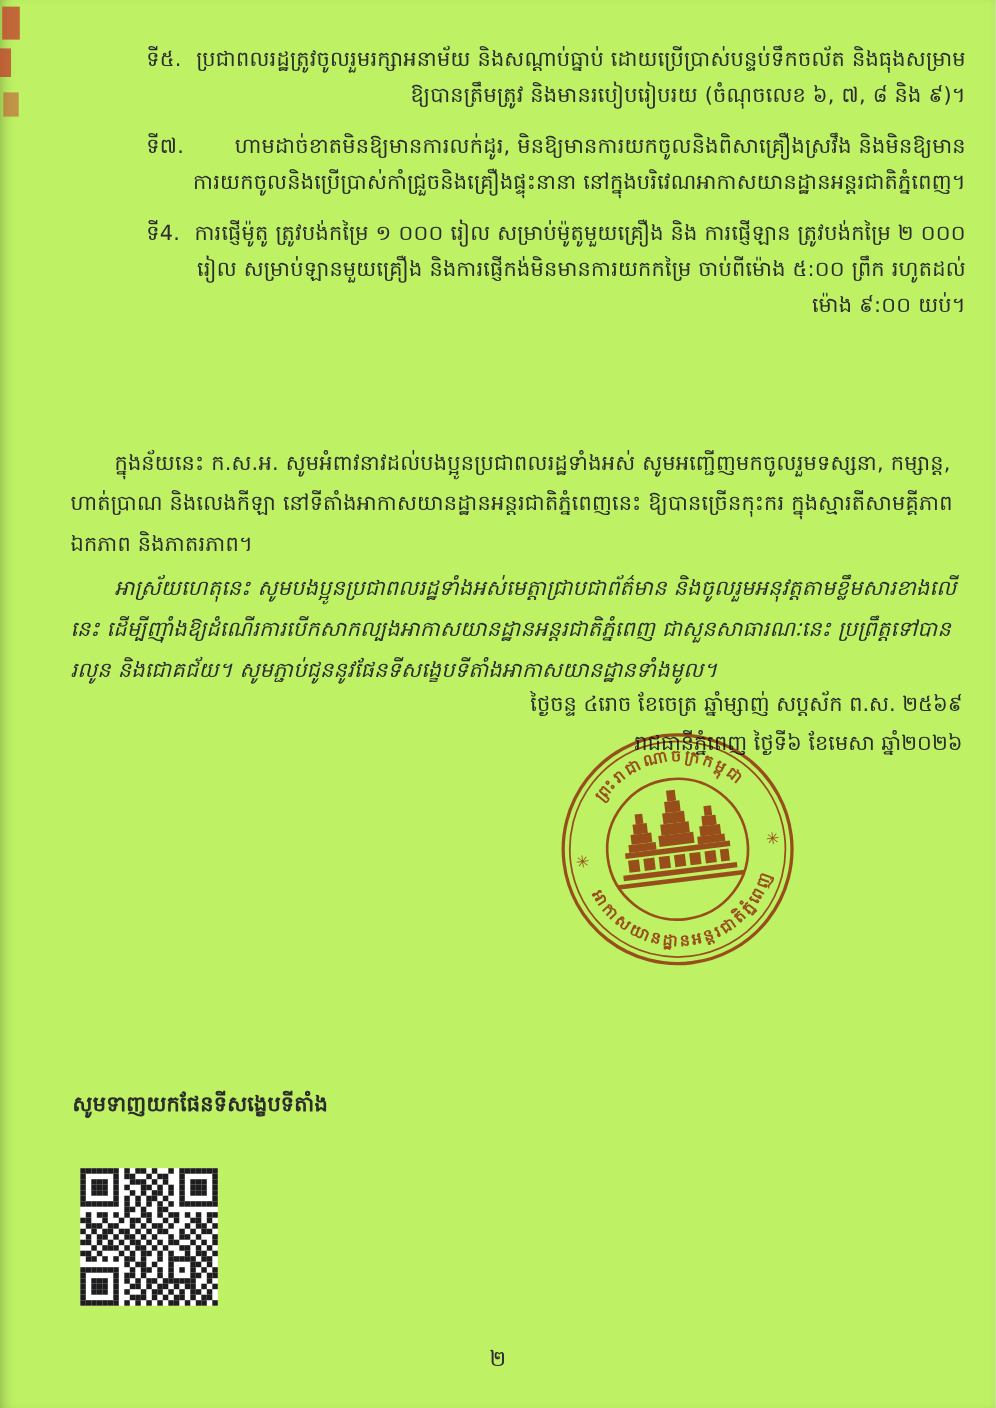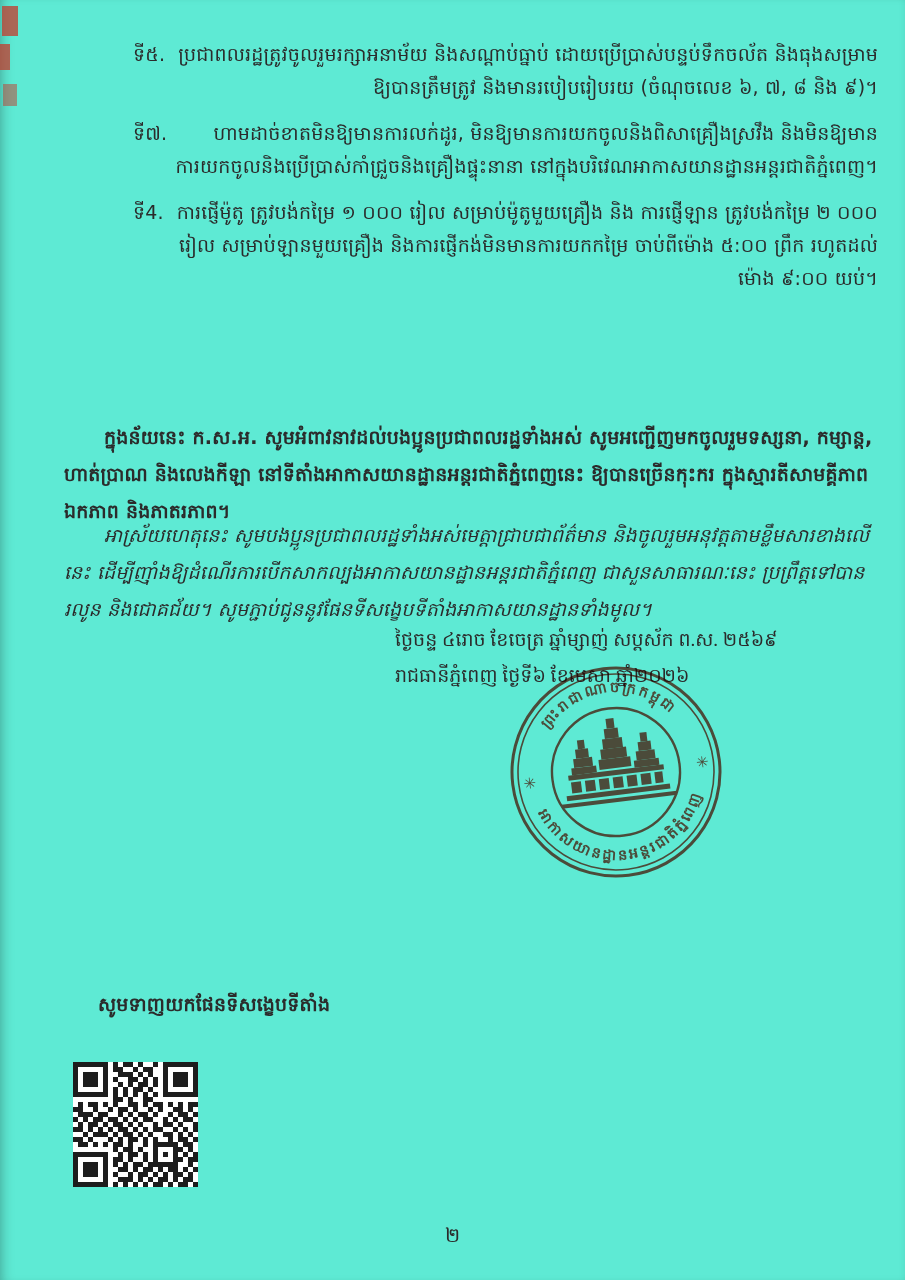--- a/index.html
+++ b/index.html
@@ -1,50 +1,50 @@
 <!DOCTYPE html>
 <html style="--stamp-red: #c43a2b;"><head>
 <meta charset="utf-8">
 <style>
   html,body{margin:0;padding:0;background:#d8d8d4;}
   .page{
     position:relative;
     width:905px;height:1280px;
     margin:0 auto;
-    background:#5eead4;
+    background:#bef264;
     overflow:hidden;
     font-family:"DejaVu Sans",sans-serif;
     color:#2b2b2b;
     box-shadow:inset 10px 0 14px -10px rgba(0,0,0,.35), inset -4px 0 8px -6px rgba(0,0,0,.12);
   }
   
   .scan-edge{position:absolute;left:0;top:0;width:26px;height:140px;}
   .scan-edge i{position:absolute;background:var(--stamp-red,#c43a2b);opacity:.75;display:block;}
   .scan-edge i:nth-child(1){left:2px;top:6px;width:16px;height:30px;}
   .scan-edge i:nth-child(2){left:0;top:44px;width:10px;height:26px;}
   .scan-edge i:nth-child(3){left:3px;top:84px;width:14px;height:22px;opacity:.5;}
 
   .doc-list{position:absolute;left:133px;top:38px;width:745px;}
   .li{display:flex;margin-bottom:13px;font-size:19px;line-height:33px;letter-spacing:.2px;}
   .li-num{flex:0 0 36px;white-space:nowrap;}
   .li-text{flex:1;text-align:right;}
 
   .para{position:absolute;left:64px;width:814px;font-size:19px;line-height:37px;text-indent:40px;letter-spacing:.2px;}
-  .para1{top:400px;font-weight:bold;}
+  .para1{top:384px;}
   .para2{top:498px;font-style:italic;}
 
-  .date-block{position:absolute;left:395px;top:622px;width:480px;text-align:left;font-size:19px;line-height:36px;z-index:2;font-family:Liberation Serif, serif;}
+  .date-block{position:absolute;left:395px;top:622px;width:480px;text-align:right;font-size:19px;line-height:36px;z-index:2;}
 
   .stamp-wrap{position:absolute;left:506px;top:662px;width:220px;height:220px;z-index:3;
     transform:rotate(-7deg);opacity:.88;mix-blend-mode:multiply;}
   .stamp-wrap svg{width:100%;height:100%;color:var(--stamp-red,#c43a2b);}
   .stamp-arc-text{font-size:14.5px;font-weight:bold;letter-spacing:2.5px;fill:currentColor;}
   .stamp-star{font-size:15px;fill:currentColor;}
 
-  .qr-label{position:absolute;left:66px;top:986px;width:420px;font-size:19px;line-height:36px;font-weight:bold;letter-spacing:.2px;margin-left:32px;}
+  .qr-label{position:absolute;left:66px;top:986px;width:420px;font-size:19px;line-height:36px;font-weight:bold;letter-spacing:.2px;}
   .qr-code{position:absolute;left:73px;top:1062px;width:125px;height:125px;
     display:grid;grid-template-columns:repeat(25,5px);grid-template-rows:repeat(25,5px);background:#fff;}
   .qr-code .qm{width:5px;height:5px;}
   .qr-code .qm.on{background:#1d1d1d;}
 
   .page-number{position:absolute;left:0;right:0;top:1222px;text-align:center;font-size:20px;}
 </style>
 </head>
 <body>
 

